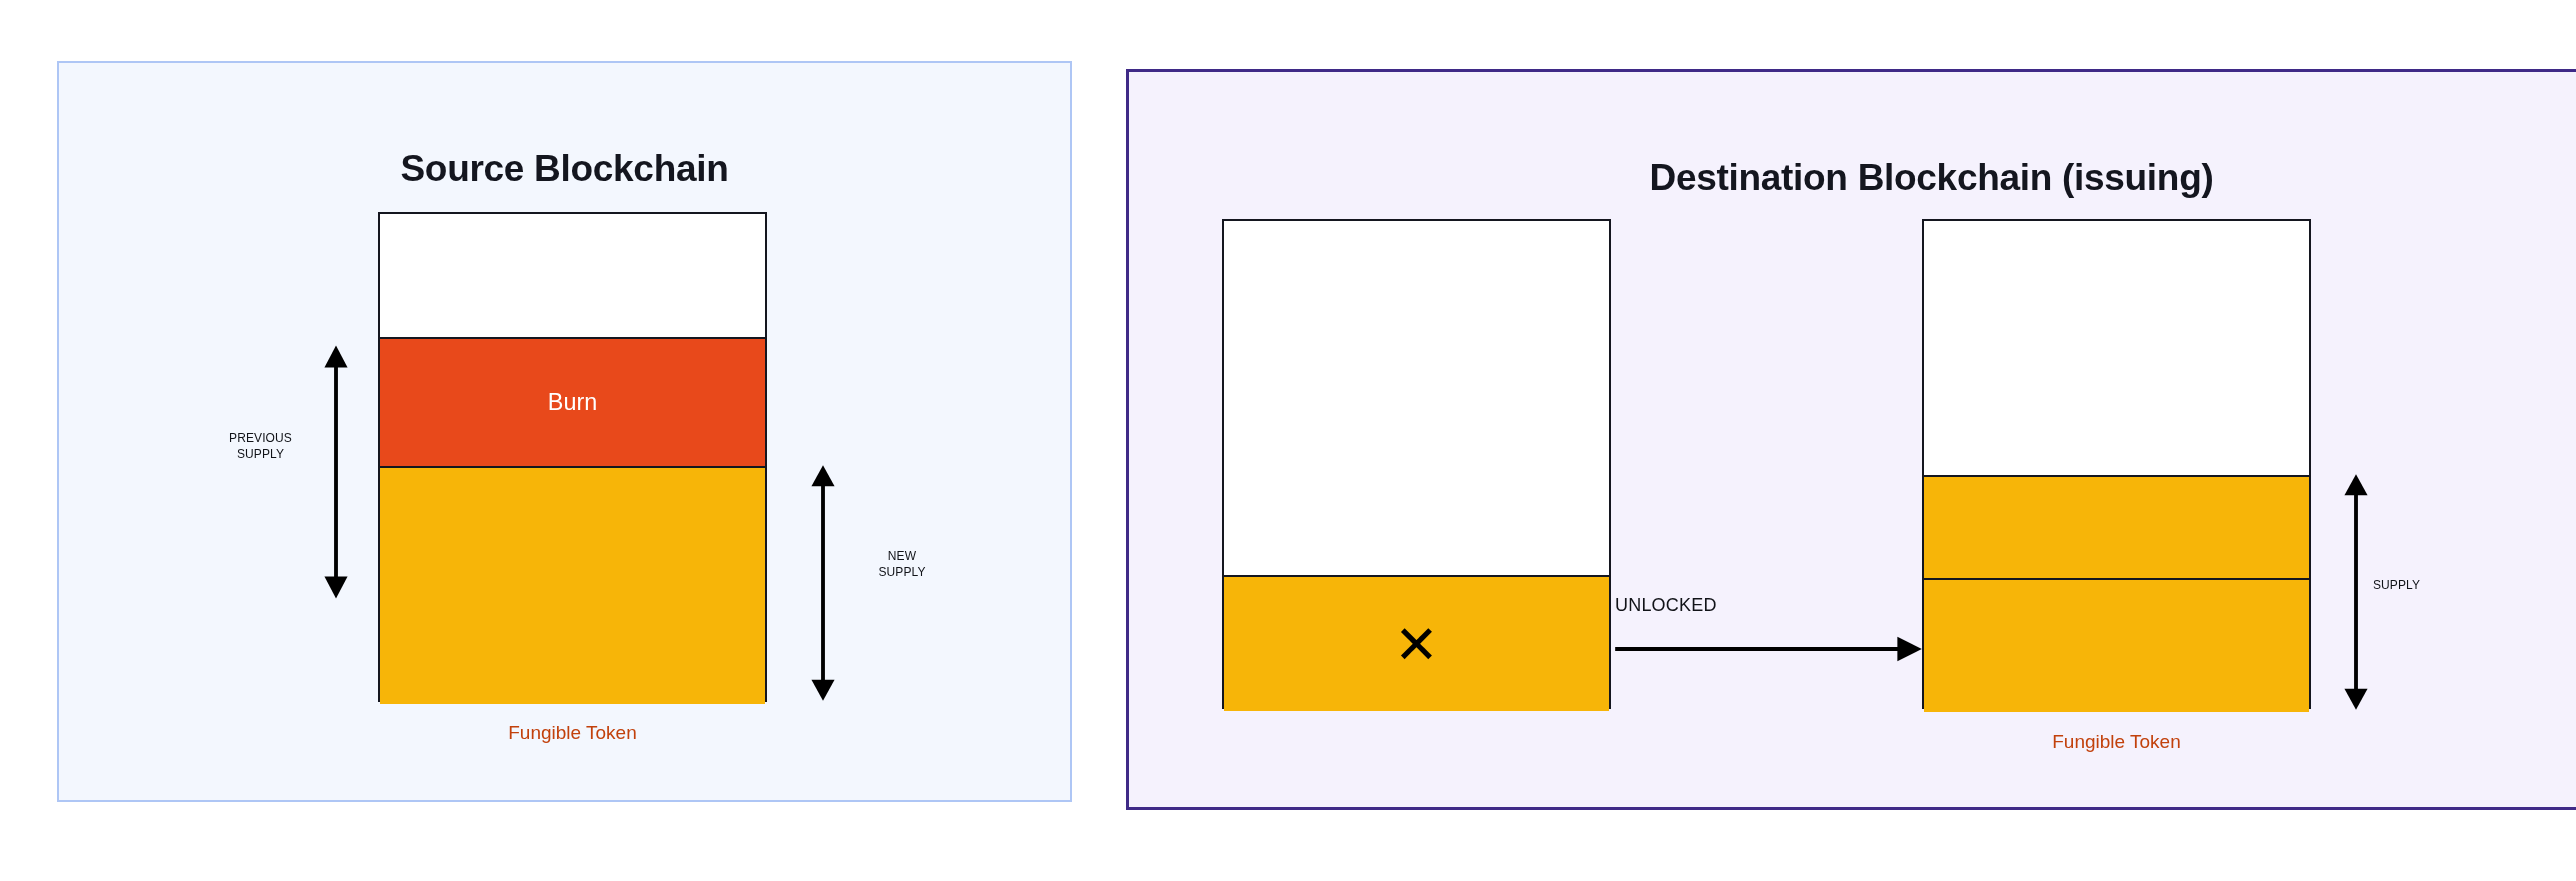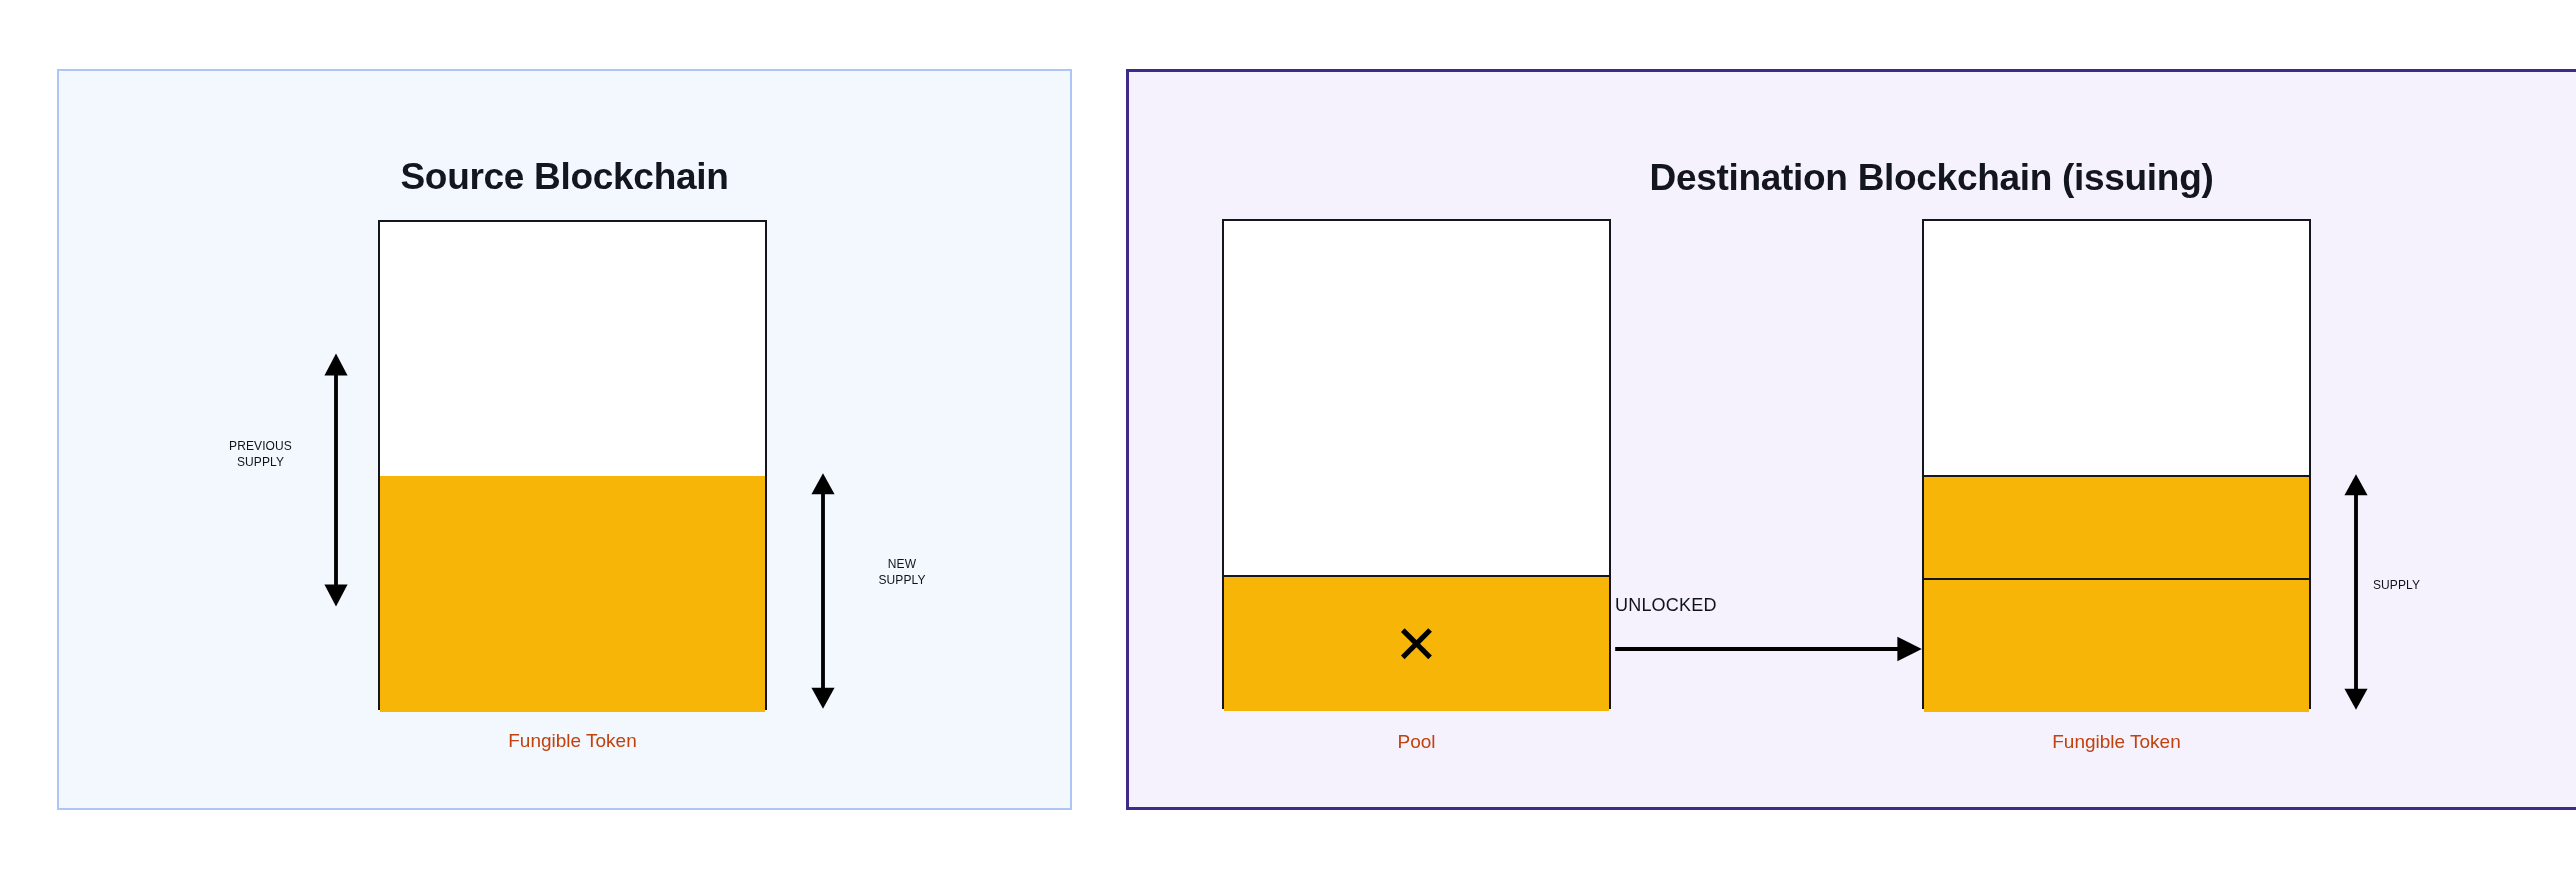--- a/index.html
+++ b/index.html
@@ -3,21 +3,21 @@
 <meta charset="utf-8">
 <style>
   html,body{margin:0;padding:0;background:#ffffff;}
   body{
     width:2576px;height:881px;position:relative;overflow:hidden;
     font-family:"Liberation Sans","DejaVu Sans",sans-serif;
     -webkit-font-smoothing:antialiased;
   }
   .panel{position:absolute;box-sizing:border-box;}
   #panel-source{
-    left:57px;top:69px;width:1015px;height:741px;
+    left:57px;top:61px;width:1015px;height:741px;
     background:#f3f7fe;border:2.2px solid #aec6f5;
   }
   #panel-dest{
     left:1126px;top:69px;width:1611px;height:741px;
     background:#f5f2fd;border:3.3px solid #3f2a87;
   }
   .panel-title{
     position:absolute;left:0;right:0;text-align:center;
     font-size:37px;font-weight:700;color:#14161f;
     letter-spacing:-0.3px;white-space:nowrap;
@@ -62,20 +62,23 @@
   }
 </style>
 </head>
 <body>
 
 <div class="panel" id="panel-source">
   <div class="panel-title" id="title-source">Source Blockchain</div>
 
   <div class="stack" id="stack-source" style="left:319px;top:149px;width:389px;height:490px;">
     <div class="seg" style="top:0;height:123px;background:#ffffff;"></div>
+    <div class="seg seg-burn" style="top:123px;height:131px;">
+      <div class="seg-label">Burn</div>
+    </div>
     <div class="seg seg-gold" style="top:254px;height:236px;"></div>
   </div>
 
   <div class="box-caption" style="top:659px;left:319px;width:389px;">Fungible Token</div>
 
   <div class="measure" style="left:266px;top:281px;">
     <svg width="22" height="256" viewBox="0 0 40 460" aria-hidden="true">
       <line x1="20" y1="34" x2="20" y2="426" stroke="#000000" stroke-width="7"></line>
       <polygon points="20,0 41,40 -1,40" fill="#000000"></polygon>
       <polygon points="20,460 41,420 -1,420" fill="#000000"></polygon>
@@ -97,21 +100,20 @@
 
 <div class="panel" id="panel-dest">
   <div class="panel-title" id="title-dest">Destination Blockchain (issuing)</div>
 
   <div class="stack" id="stack-pool" style="left:93px;top:147px;width:389px;height:490px;">
     <div class="seg" style="top:0;height:354px;background:#ffffff;"></div>
     <div class="seg seg-gold-top" style="top:354px;height:136px;">
       <div class="xmark">✕</div>
     </div>
   </div>
-  <div class="box-caption" style="top:659px;left:93px;width:389px;">Pool</div>
 
   <div class="flow" style="left:486px;top:567px;">
     <svg width="307" height="20" viewBox="0 0 552 36" aria-hidden="true">
       <line x1="0" y1="18" x2="516" y2="18" stroke="#000000" stroke-width="7"></line>
       <polygon points="552,18 508,40 508,-4" fill="#000000"></polygon>
     </svg>
   </div>
   <div class="flow-label" style="left:486px;top:523px;width:307px;">UNLOCKED</div>
 
   <div class="stack" id="stack-dest-token" style="left:793px;top:147px;width:389px;height:490px;">

